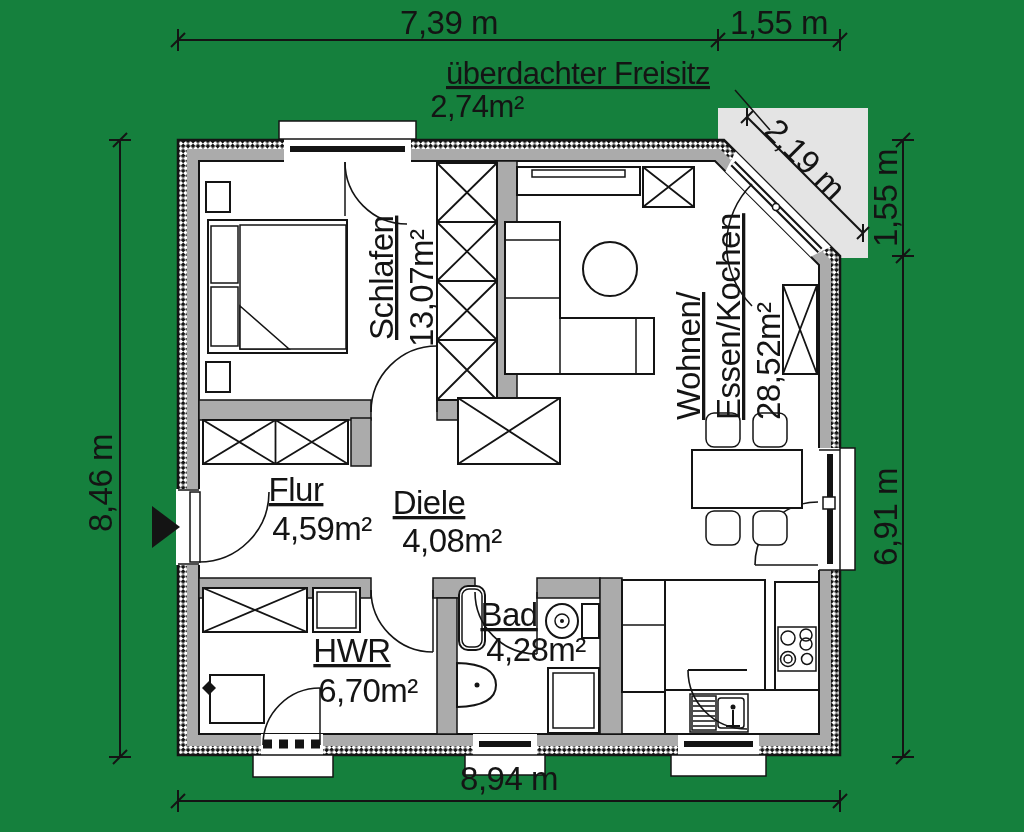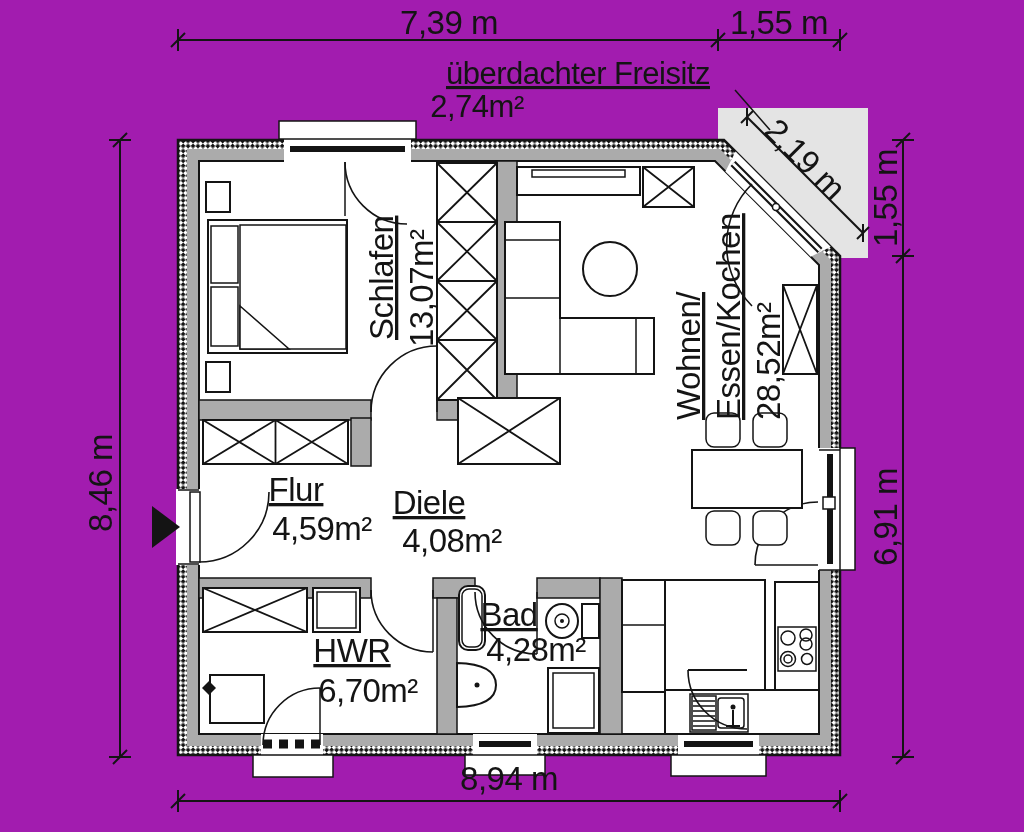--- a/index.html
+++ b/index.html
@@ -1,16 +1,16 @@
 <!DOCTYPE html>
 <html><head>
 <meta charset="utf-8">
 <style>
   html,body{margin:0;padding:0;background:#fff;width:1024px;height:832px;overflow:hidden;}
-  .stage{position:relative;width:1024px;height:832px;background:#a21caf;}
+  .stage{position:relative;width:1024px;height:832px;background:#15803d;}
   svg{display:block;}
   .t{font-family:"Liberation Sans", sans-serif; fill:#141414; letter-spacing:-0.5px;}
   .dim{font-size:33px;}
   .room{font-size:33px;}
   .small{font-size:31px;}
   .u{text-decoration:underline;}
   .ln{stroke:#141414;stroke-width:2;fill:none;}
   .thin{stroke:#141414;stroke-width:1.5;fill:none;}
   .f{fill:#ffffff;stroke:#141414;stroke-width:2;}
   .fthin{fill:#ffffff;stroke:#141414;stroke-width:1.5;}

